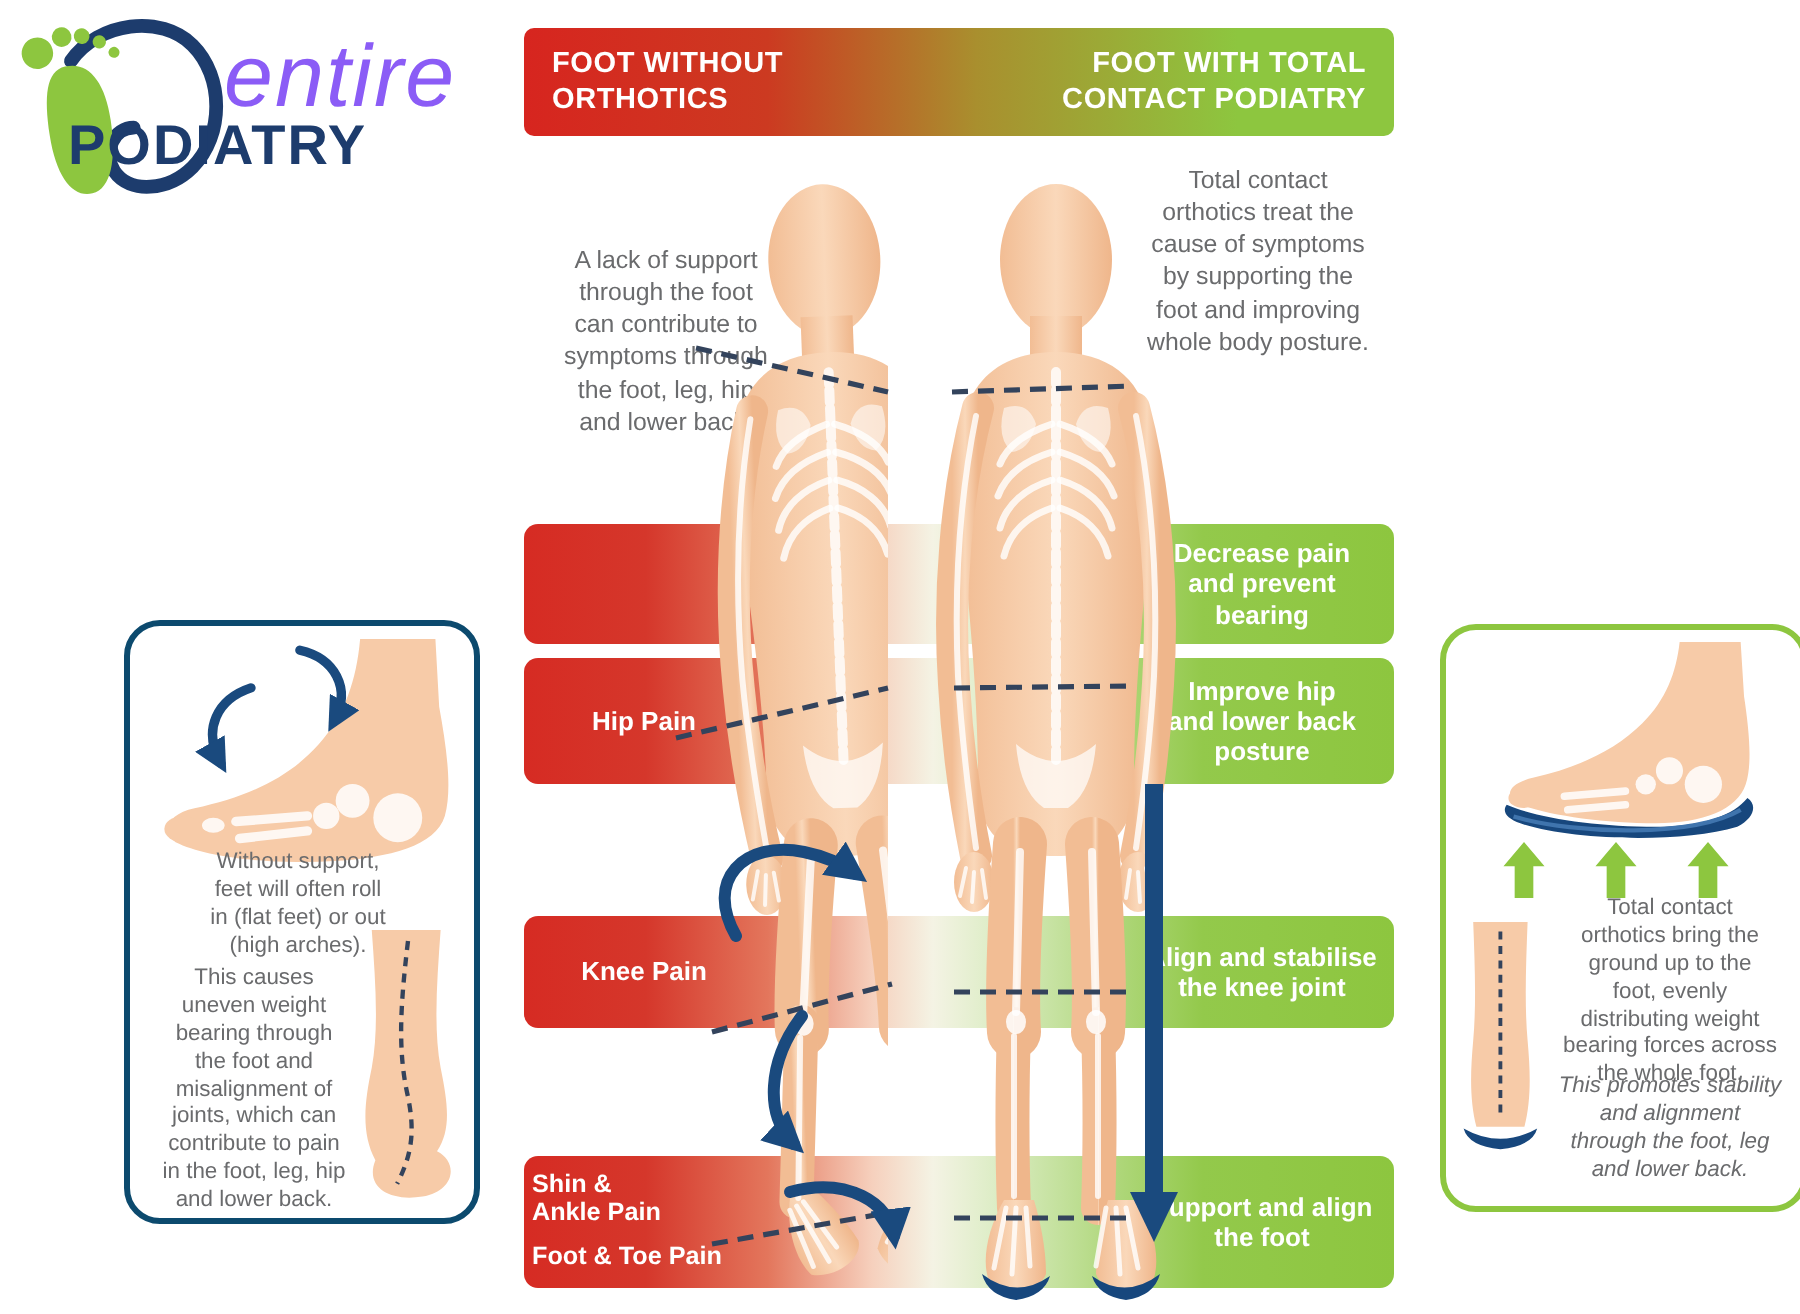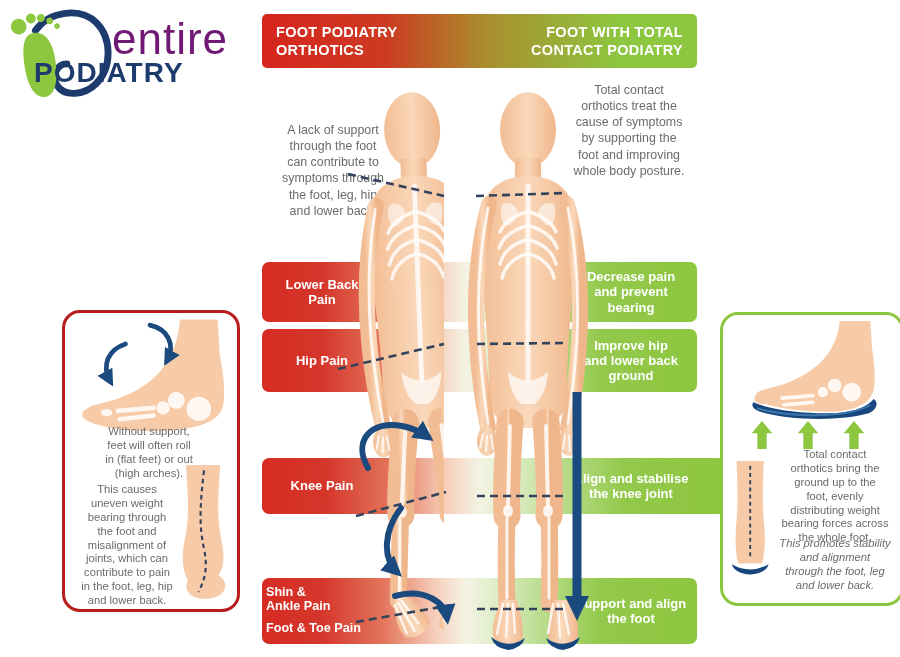--- a/index.html
+++ b/index.html
@@ -2,55 +2,55 @@
 <html><head>
 <meta charset="utf-8">
 <style>
   html,body{margin:0;padding:0;background:#fff;}
   #stage{position:relative;width:900px;height:657px;background:#fff;overflow:hidden;
          font-family:"Liberation Sans",sans-serif;}
   .abs{position:absolute;}
   .preline{white-space:pre-line;}
 
   
-  #logo-entire{left:112px;top:14px;font-size:44px;color:#701a75;letter-spacing:1px;}
+  #logo-entire{left:112px;top:14px;font-size:44px;color:#8b5cf6;letter-spacing:1px;font-style:italic;}
   #logo-podiatry{left:34px;top:57px;font-size:28px;font-weight:bold;color:#1d3c6d;letter-spacing:1px;}
 
   
   #header-bar{left:262px;top:14px;width:435px;height:54px;border-radius:5px;
     background:linear-gradient(90deg,#d7251f 0%,#cc3a21 28%,#a98f2e 52%,#8dc63f 82%);}
   .ht{position:absolute;top:10px;color:#fff;font-weight:bold;font-size:14.5px;line-height:1.22;letter-spacing:.3px;}
   #header-left{left:14px;text-align:left;}
   #header-right{right:14px;text-align:right;}
 
   
   .intro{color:#6a6b6d;font-size:12.4px;line-height:1.3;}
   #intro-left{left:268px;top:82px;width:130px;text-align:center;margin-top:40px;}
   #intro-right{left:561px;top:82px;width:136px;text-align:center;}
 
   
   .band{left:262px;width:435px;border-radius:7px;z-index:1;
     background:linear-gradient(90deg,#d62b23 0%,#d5372b 14%,#e3765c 28%,#f6d0bd 40%,#f4f3e4 47%,#ddedc6 54%,#b5da85 66%,#93c94b 78%,#8dc63f 100%);}
   #band-1{top:262px;height:60px;} #band-2{top:329px;height:63px;}
-  #band-3{top:458px;height:56px;padding-left:28px;} #band-4{top:578px;height:66px;}
+  #band-3{top:458px;height:56px;} #band-4{top:578px;height:66px;}
   .blabel{position:absolute;left:8px;top:0;bottom:0;width:104px;display:flex;align-items:center;justify-content:center;
     color:#fff;font-weight:bold;font-size:13px;line-height:1.18;text-align:center;}
   .blabel-r{position:absolute;left:308px;top:0;bottom:0;width:122px;display:flex;align-items:center;justify-content:center;
     color:#fff;font-weight:bold;font-size:13px;line-height:1.18;text-align:center;}
   .blabel-stack{position:absolute;left:4px;width:112px;color:#fff;font-weight:bold;font-size:12.6px;line-height:1.15;text-align:left;}
 
   
   #figure-left-clip{left:338px;top:84px;width:106px;height:573px;overflow:hidden;z-index:2;}
   #figure-left-clip svg{margin-left:12px;}
   #figure-right{left:458px;top:84px;z-index:2;}
   #overlay{left:0;top:0;z-index:3;pointer-events:none;}
 
   
   .panel{background:#fff;border-radius:18px;overflow:hidden;z-index:4;}
-  #left-panel{left:62px;top:310px;width:172px;height:296px;border:3px solid #b91c1c;}
+  #left-panel{left:62px;top:310px;width:172px;height:296px;border:3px solid #0c4a6e;}
   #right-panel{left:720px;top:312px;width:178px;height:288px;border:3px solid #8dc63f;}
   .ptext{position:absolute;color:#6a6b6d;font-size:11.2px;line-height:1.24;text-align:center;}
   #lp-para1{left:8px;top:112px;width:152px;}
   #lp-para2{left:2px;top:170px;width:120px;}
   #rp-para1{left:50px;top:133px;width:124px;}
   #rp-para2{left:50px;top:222px;width:124px;font-style:italic;}
   .uparrows{position:absolute;left:28px;top:106px;width:130px;display:flex;gap:24px;}
 </style>
 </head>
 <body>
@@ -65,50 +65,48 @@
       <circle cx="36" cy="11" r="5"></circle>
       <circle cx="46" cy="13" r="4"></circle>
       <circle cx="54" cy="18" r="3.4"></circle>
       <circle cx="60" cy="25" r="2.8"></circle>
     </g>
   </svg>
   <div class="abs" id="logo-entire">entire</div>
   <div class="abs" id="logo-podiatry">PODIATRY</div>
 
   <div class="abs" id="header-bar">
-    <div class="ht preline" id="header-left">FOOT PODIATRY
+    <div class="ht preline" id="header-left">FOOT WITHOUT
 ORTHOTICS</div>
     <div class="ht preline" id="header-right">FOOT WITH TOTAL
 CONTACT PODIATRY</div>
   </div>
 
   <div class="abs intro preline" id="intro-left">A lack of support
 through the foot
 can contribute to
 symptoms through
 the foot, leg, hip
 and lower back.</div>
   <div class="abs intro preline" id="intro-right">Total contact
 orthotics treat the
 cause of symptoms
 by supporting the
 foot and improving
 whole body posture.</div>
 
   <div class="abs band" id="band-1">
-    <div class="blabel preline">Lower Back
-Pain</div>
     <div class="blabel-r preline">Decrease pain
 and prevent bearing</div>
   </div>
   <div class="abs band" id="band-2">
     <div class="blabel preline">Hip Pain</div>
     <div class="blabel-r preline">Improve hip
 and lower back
-ground</div>
+posture</div>
   </div>
   <div class="abs band" id="band-3">
     <div class="blabel preline">Knee Pain</div>
     <div class="blabel-r preline">Align and stabilise
 the knee joint</div>
   </div>
   <div class="abs band" id="band-4">
     <div class="blabel-stack preline" style="top:7px">Shin &amp;
 Ankle Pain</div>
     <div class="blabel-stack" style="bottom:9px">Foot &amp; Toe Pain</div>

